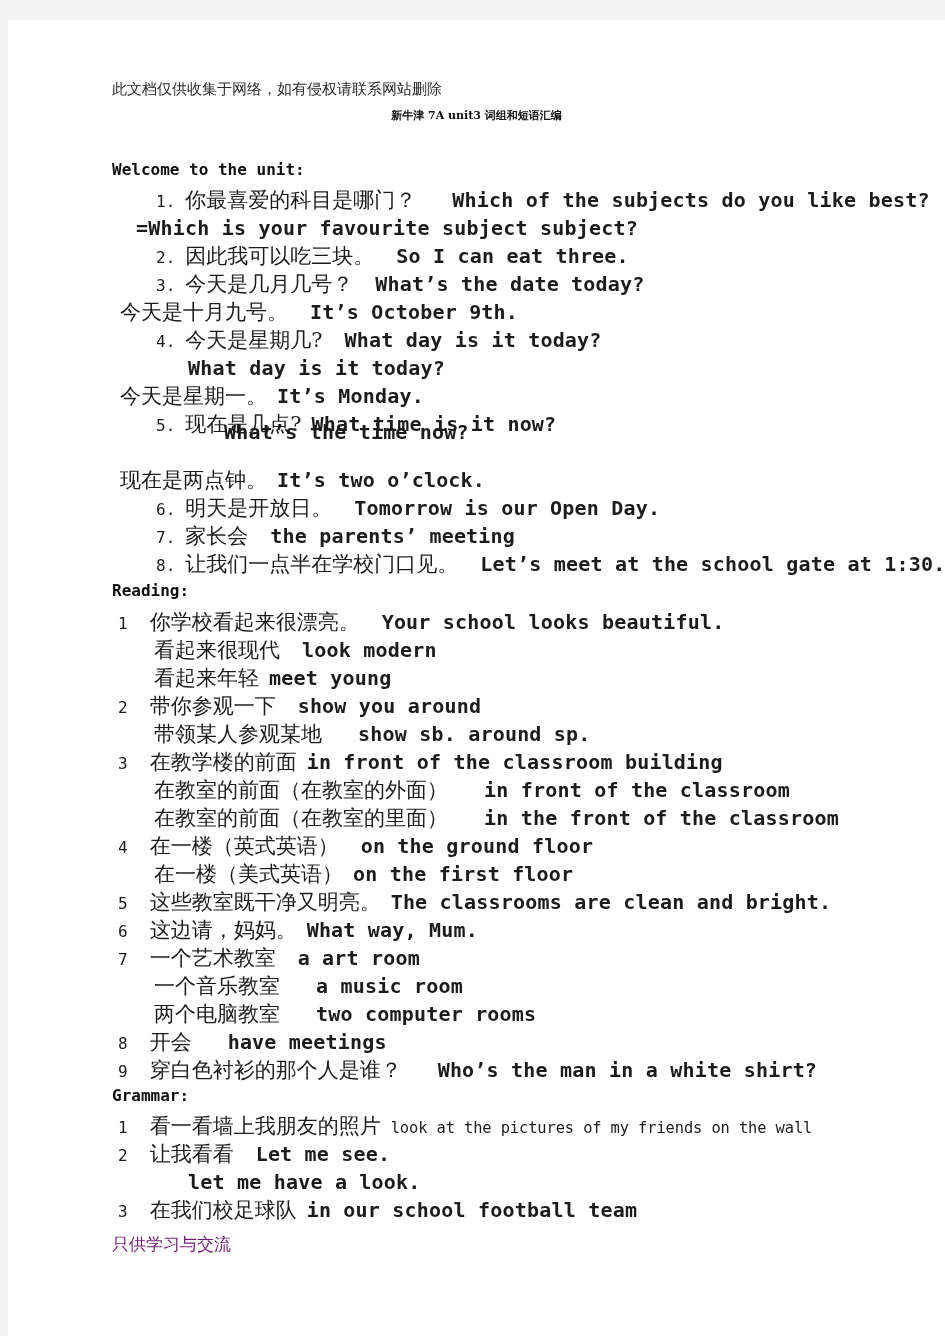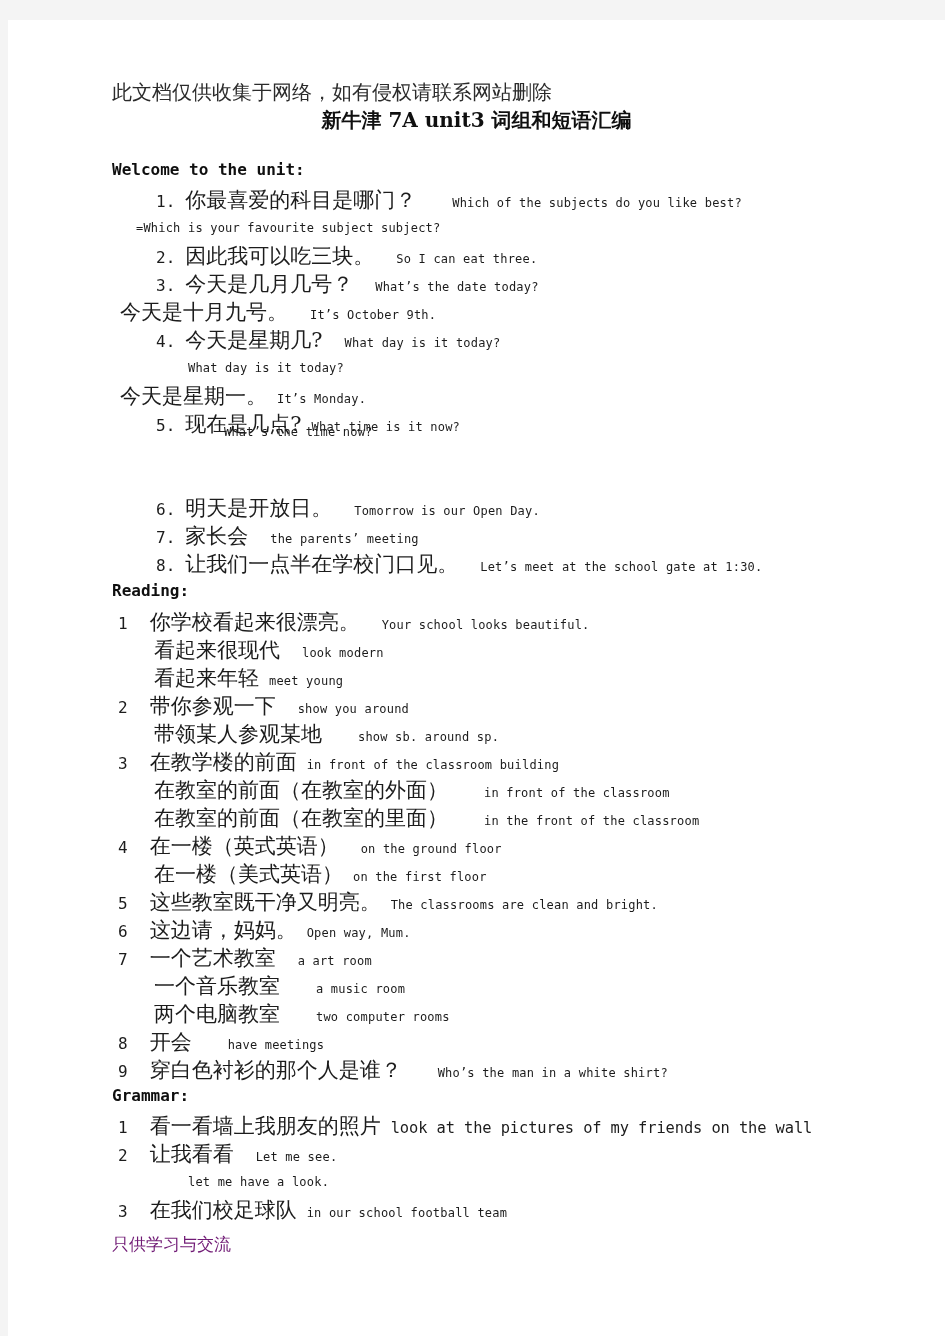--- a/index.html
+++ b/index.html
@@ -33,50 +33,51 @@
   }
 
   
   .cn {
     font-family: "DejaVu Serif", "Liberation Serif", serif;
     font-size: 21px;
     letter-spacing: 0px;
   }
   .en {
     font-family: "DejaVu Sans Mono", "Liberation Mono", monospace;
-    font-size: 12px;
+    font-size: 20px;
     letter-spacing: 0.2px;
+    font-weight: bold;
   }
   .en-tight {
     font-family: "DejaVu Sans Mono", "Liberation Mono", monospace;
     font-size: 15.4px;
     letter-spacing: -0.1px;
   }
 
   
   .watermark {
     position: absolute;
     left: 104px;
     top: 62px;
     font-family: "DejaVu Serif", "Liberation Serif", serif;
-    font-size: 20px;
+    font-size: 15px;
     color: #2b2b2b;
     white-space: nowrap;
   }
 
   
   .title {
     position: absolute;
     left: 0;
     top: 90px;
     width: 100%;
     text-align: center;
     font-family: "DejaVu Serif", "Liberation Serif", serif;
     font-weight: bold;
-    font-size: 20px;
+    font-size: 11px;
     color: #0f0f0f;
     white-space: nowrap;
   }
 
   
   .sec-head {
     position: absolute;
     left: 104px;
     font-family: "DejaVu Sans Mono", "Liberation Mono", monospace;
     font-weight: bold;
@@ -137,20 +138,21 @@
     <div class="line" style="left:148px; top:310px;"><span class="num">4.</span><span class="sp-sm"></span><span class="cn">今天是星期几?</span><span class="sp-md"></span><span class="en">What day is it today?</span></div>
 
     <div class="line" style="left:180px; top:338px;"><span class="en">What day is it today?</span></div>
 
     <div class="line" style="left:112px; top:366px;"><span class="cn">今天是星期一。</span><span class="sp-sm"></span><span class="en">It’s Monday.</span></div>
 
     <div class="line" style="left:148px; top:394px;"><span class="num">5.</span><span class="sp-sm"></span><span class="cn">现在是几点?</span><span class="sp-sm"></span><span class="en">What time is it now?</span></div>
 
     <div class="line" style="left:180px; top:402px;margin-left:36px;"><span class="en">What’s the time now?</span></div>
 
+    <div class="line" style="left:112px; top:450px;"><span class="cn">现在是两点钟。</span><span class="sp-sm"></span><span class="en">It’s two o’clock.</span></div>
 
     <div class="line" style="left:148px; top:478px;"><span class="num">6.</span><span class="sp-sm"></span><span class="cn">明天是开放日。</span><span class="sp-md"></span><span class="en">Tomorrow is our Open Day.</span></div>
 
     <div class="line" style="left:148px; top:506px;"><span class="num">7.</span><span class="sp-sm"></span><span class="cn">家长会</span><span class="sp-md"></span><span class="en">the parents’ meeting</span></div>
 
     <div class="line" style="left:148px; top:534px;"><span class="num">8.</span><span class="sp-sm"></span><span class="cn">让我们一点半在学校门口见。</span><span class="sp-md"></span><span class="en">Let’s meet at the school gate at 1:30.</span></div>
 
     <div class="sec-head" style="top:563px;">Reading:</div>
 
     <div class="line" style="left:110px; top:592px;"><span class="num">1</span><span class="sp-md"></span><span class="cn">你学校看起来很漂亮。</span><span class="sp-md"></span><span class="en">Your school looks beautiful.</span></div>
@@ -168,21 +170,21 @@
     <div class="line" style="left:146px; top:760px;"><span class="cn">在教室的前面（在教室的外面）</span><span class="sp-lg"></span><span class="en">in front of the classroom</span></div>
 
     <div class="line" style="left:146px; top:788px;"><span class="cn">在教室的前面（在教室的里面）</span><span class="sp-lg"></span><span class="en">in the front of the classroom</span></div>
 
     <div class="line" style="left:110px; top:816px;"><span class="num">4</span><span class="sp-md"></span><span class="cn">在一楼（英式英语）</span><span class="sp-md"></span><span class="en">on the ground floor</span></div>
 
     <div class="line" style="left:146px; top:844px;"><span class="cn">在一楼（美式英语）</span><span class="sp-sm"></span><span class="en">on the first floor</span></div>
 
     <div class="line" style="left:110px; top:872px;"><span class="num">5</span><span class="sp-md"></span><span class="cn">这些教室既干净又明亮。</span><span class="sp-sm"></span><span class="en">The classrooms are clean and bright.</span></div>
 
-    <div class="line" style="left:110px; top:900px;"><span class="num">6</span><span class="sp-md"></span><span class="cn">这边请，妈妈。</span><span class="sp-sm"></span><span class="en">Open way, Mum.</span></div>
+    <div class="line" style="left:110px; top:900px;"><span class="num">6</span><span class="sp-md"></span><span class="cn">这边请，妈妈。</span><span class="sp-sm"></span><span class="en">What way, Mum.</span></div>
 
     <div class="line" style="left:110px; top:928px;"><span class="num">7</span><span class="sp-md"></span><span class="cn">一个艺术教室</span><span class="sp-md"></span><span class="en">a art room</span></div>
 
     <div class="line" style="left:146px; top:956px;"><span class="cn">一个音乐教室</span><span class="sp-lg"></span><span class="en">a music room</span></div>
 
     <div class="line" style="left:146px; top:984px;"><span class="cn">两个电脑教室</span><span class="sp-lg"></span><span class="en">two computer rooms</span></div>
 
     <div class="line" style="left:110px; top:1012px;"><span class="num">8</span><span class="sp-md"></span><span class="cn">开会</span><span class="sp-lg"></span><span class="en">have meetings</span></div>
 
     <div class="line" style="left:110px; top:1040px;"><span class="num">9</span><span class="sp-md"></span><span class="cn">穿白色衬衫的那个人是谁？</span><span class="sp-lg"></span><span class="en">Who’s the man in a white shirt?</span></div>

